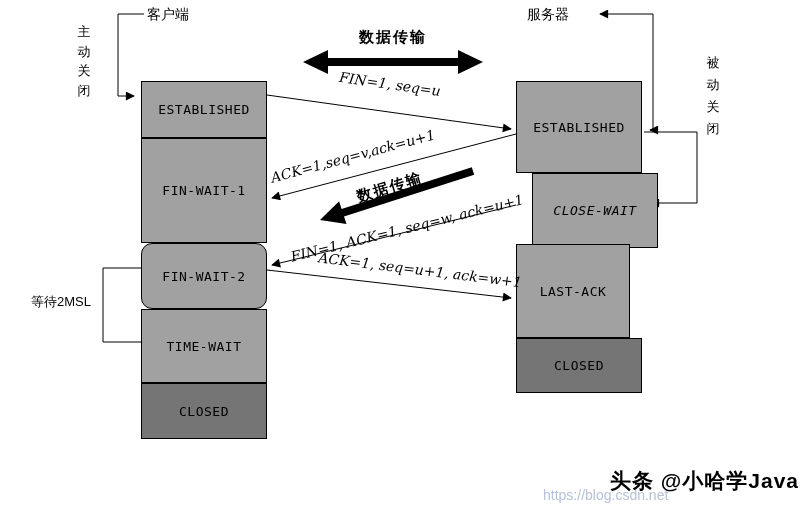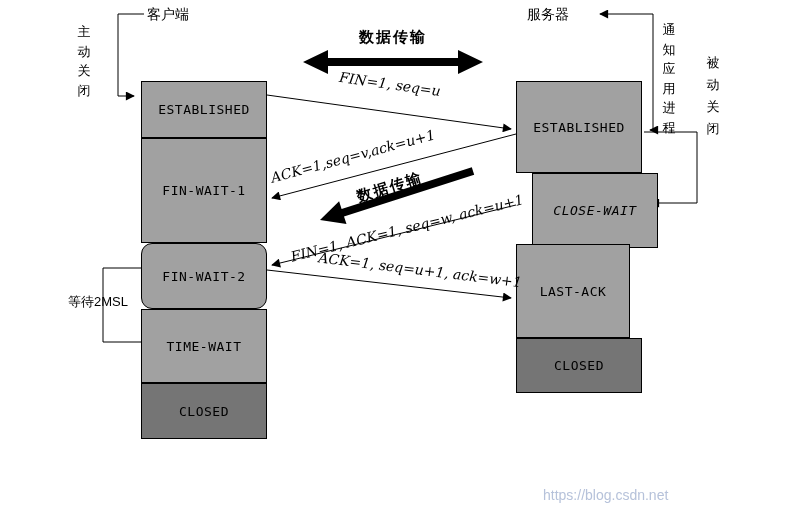--- a/index.html
+++ b/index.html
@@ -47,23 +47,22 @@
     <g fill="#000" stroke="none">
       <path d="M303,62 L328,50 L328,58 L458,58 L458,50 L483,62 L458,74 L458,66 L328,66 L328,74 Z"></path>
       <path d="M471.8,167.2 L341.6,208.9 L339.1,201.3 L320,220 L346.5,224.1 L344,216.5 L474.2,174.8 Z"></path>
     </g>
   </svg>
 
   <div class="lbl" style="left:147px;top:6px;">客户端</div>
   <div class="lbl" style="left:527px;top:6px;">服务器</div>
 
   <div class="vtext" style="left:76px;top:22px;">主动关闭</div>
-  <div class="vtext" style="left:661px;top:20px;">通知应用进程</div>
   <div class="vtext" style="left:705px;top:52px;line-height:1.7;">被动关闭</div>
-  <div class="lbl" style="left:31px;top:293px;font-size:13px;margin-left:37px;">等待2MSL</div>
+  <div class="lbl" style="left:31px;top:293px;font-size:13px;">等待2MSL</div>
 
   <div class="box" style="left:141px;top:40px;width:126px;height:57px;">
     <span>ESTABLISHED</span>
   </div>
   <div class="box" style="left:141px;top:97px;width:126px;height:105px;">
     <span>FIN-WAIT-1</span>
   </div>
   <div class="box" style="left:141px;top:202px;width:126px;height:66px;border-radius:11px;">
     <span>FIN-WAIT-2</span>
   </div>
@@ -88,14 +87,15 @@
   </div>
 
   <div class="cnbold" style="left:348px;top:28px;width:90px;">数据传输</div>
   <div class="msg" style="left:320px;top:76px;width:140px;transform:rotate(8deg);">FIN=1,  seq=u</div>
   <div class="msg" style="left:268px;top:148px;width:170px;transform:rotate(-15deg);">ACK=1,seq=v,ack=u+1</div>
   <div class="cnbold" style="left:350px;top:178px;width:80px;transform:rotate(-17deg);">数据传输</div>
   <div class="msg" style="left:288px;top:224px;width:205px;transform:rotate(-14deg);">FIN=1, ACK=1,  seq=w, ack=u+1</div>
   <div class="msg" style="left:318px;top:260px;width:175px;transform:rotate(7deg);">ACK=1, seq=u+1, ack=w+1</div>
 
   <div class="watermark">https://blog.csdn.net</div>
+  <div class="credit">头条 @小哈学Java</div>
 
 </div>
 
 </body></html>

